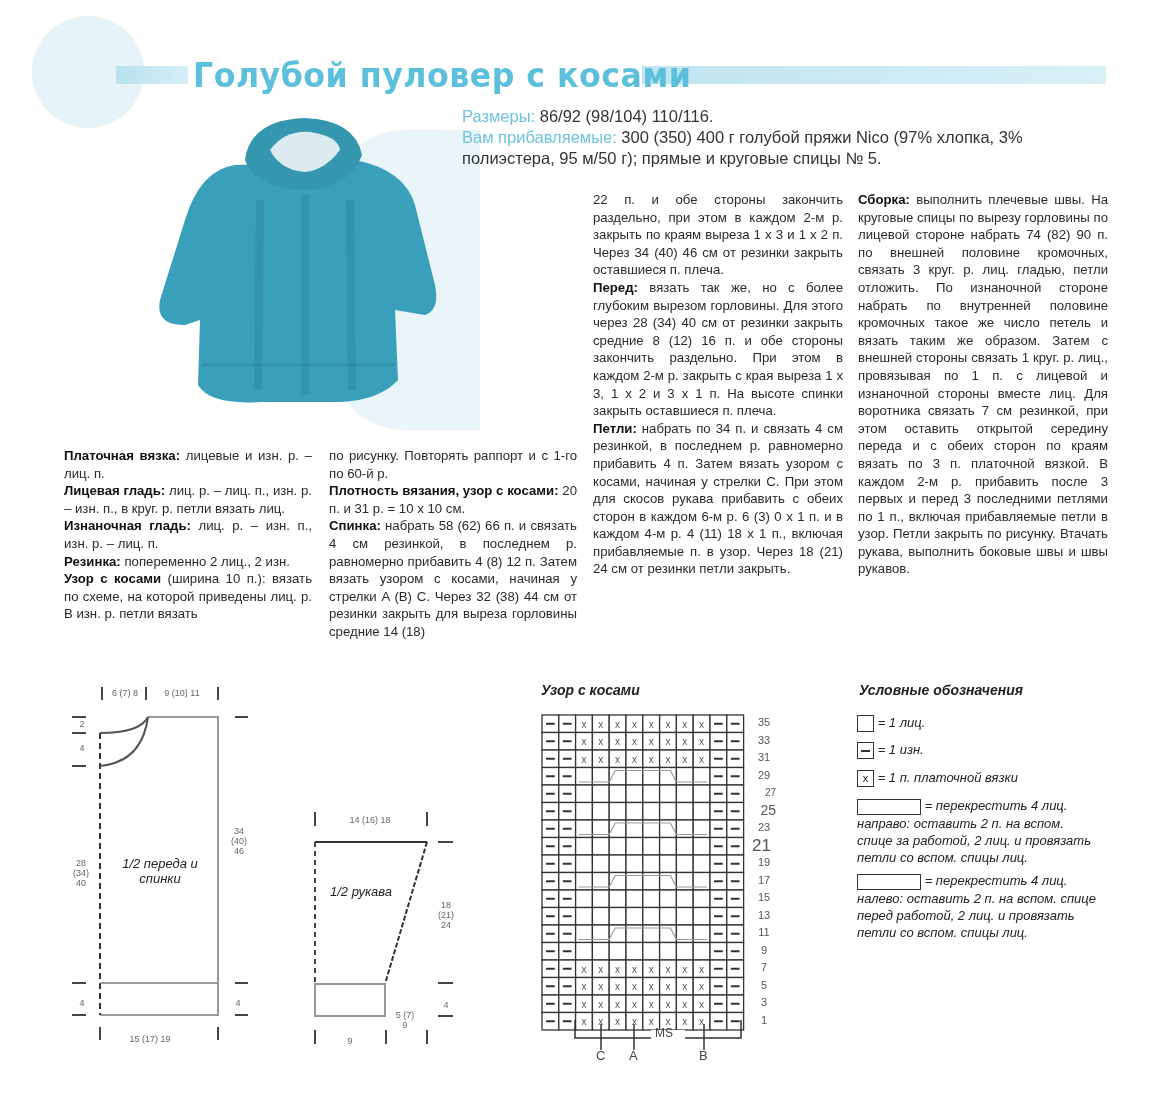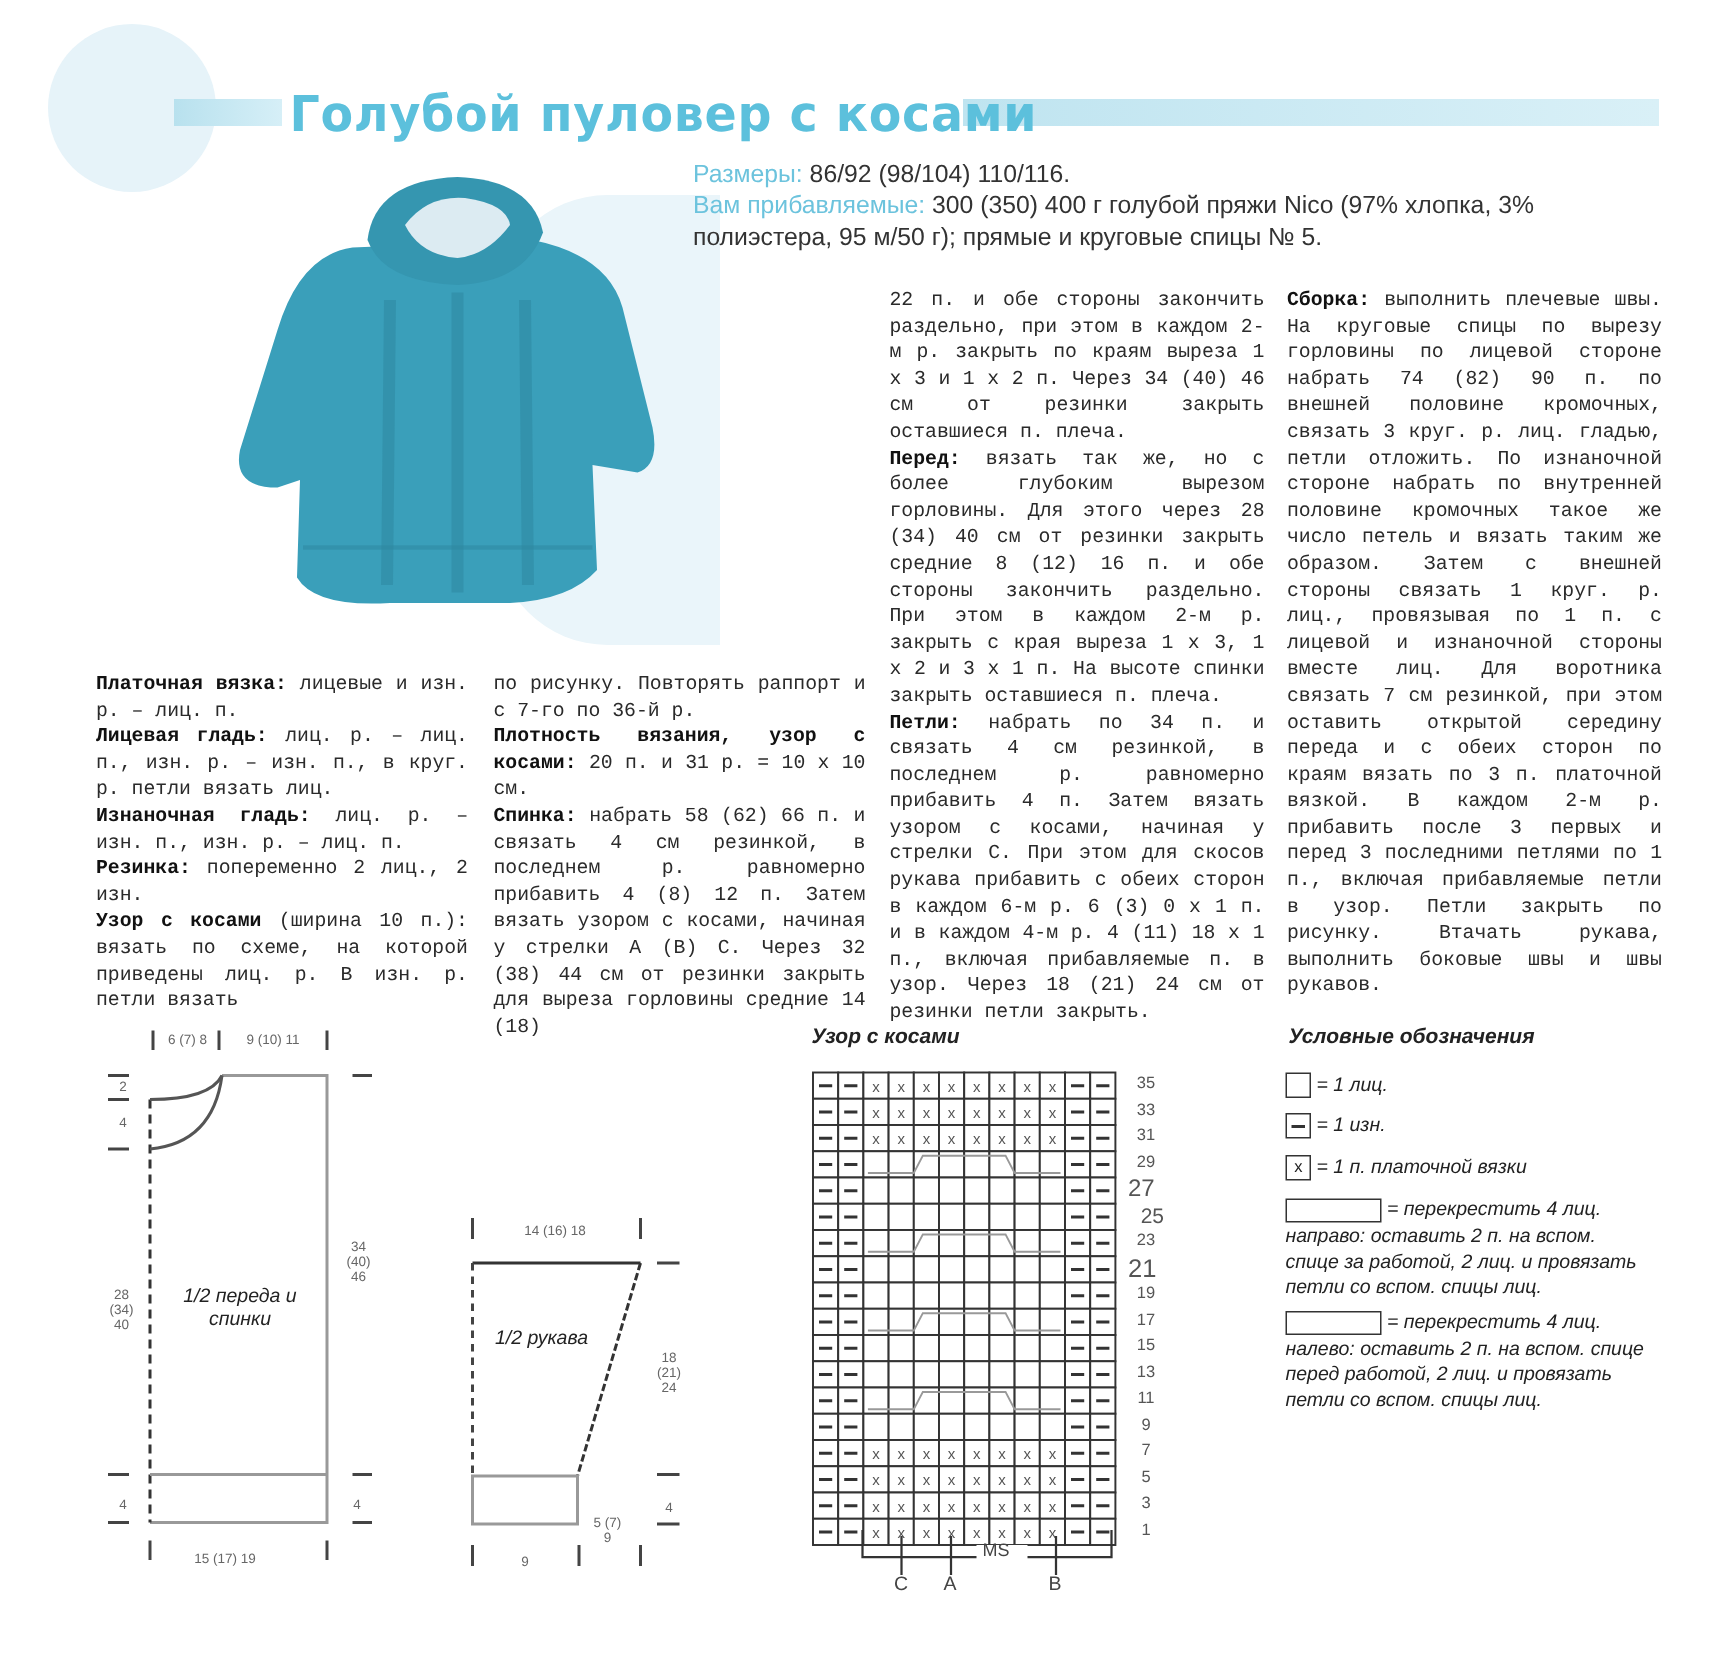--- a/index.html
+++ b/index.html
@@ -14,21 +14,21 @@
   .bar-right { left: 642px; top: 66px; width: 464px; height: 18px; background: linear-gradient(90deg,#bfe4f0,#d9f0f7); }
   .title { left: 193px; top: 56px; font-size: 33px; font-weight: 900; color: #5cc0dc; letter-spacing: 0.5px; font-family: "DejaVu Sans", sans-serif; transform: scaleX(0.96); transform-origin: left; }
 
   .sweater { left: 140px; top: 110px; width: 320px; height: 300px; }
 
   .intro { left: 462px; top: 106px; width: 600px; font-size: 16.5px; line-height: 21px; color: #333; }
   .intro .lbl { color: #6cc3dd; font-weight: normal; }
 
   .col { font-size: 13.2px; line-height: 17.6px; text-align: justify; color: #2a2a2a; }
   .col b { font-weight: bold; color: #111; }
-  .col p { margin: 0; font-family: Liberation Mono, monospace; }
+  .col p { margin: 0; }
   .c1 { left: 64px; top: 447px; width: 248px; }
   .c2 { left: 329px; top: 447px; width: 248px; }
   .c3 { left: 593px; top: 191px; width: 250px; }
   .c4 { left: 858px; top: 191px; width: 250px; }
 
   .diag-label { font-size: 9px; color: #666; text-align: center; line-height: 10px; }
   .diag-text { font-size: 13px; font-style: italic; color: #222; text-align: center; line-height: 15px; }
 
   .h-chart { left: 541px; top: 682px; font-size: 14px; font-weight: bold; font-style: italic; color: #222; }
   .h-legend { left: 859px; top: 682px; font-size: 14px; font-weight: bold; font-style: italic; color: #222; }
@@ -62,21 +62,21 @@
 
 <div class="abs col c1">
   <p><b>Платочная вязка:</b><span> лицевые и изн. р. – лиц. п.</span></p>
   <p><b>Лицевая гладь:</b><span> лиц. р. – лиц. п., изн. р. – изн. п., в круг. р. петли вязать лиц.</span></p>
   <p><b>Изнаночная гладь:</b><span> лиц. р. – изн. п., изн. р. – лиц. п.</span></p>
   <p><b>Резинка:</b><span> попеременно 2 лиц., 2 изн.</span></p>
   <p><b>Узор с косами</b><span> (ширина 10 п.): вязать по схеме, на которой приведены лиц. р. В изн. р. петли вязать</span></p>
 </div>
 
 <div class="abs col c2">
-  <p><b></b><span>по рисунку. Повторять раппорт и с 7-го по 36-й р.</span></p>
+  <p><b></b><span>по рисунку. Повторять раппорт и с 1-го по 60-й р.</span></p>
   <p><b>Плотность вязания, узор с косами:</b><span> 20 п. и 31 р. = 10 х 10 см.</span></p>
   <p><b>Спинка:</b><span> набрать 58 (62) 66 п. и связать 4 см резинкой, в последнем р. равномерно прибавить 4 (8) 12 п. Затем вязать узором с косами, начиная у стрелки A (B) C. Через 32 (38) 44 см от резинки закрыть для выреза горловины средние 14 (18)</span></p>
 </div>
 
 <div class="abs col c3">
   <p><b></b><span>22 п. и обе стороны закончить раздельно, при этом в каждом 2-м р. закрыть по краям выреза 1 х 3 и 1 х 2 п. Через 34 (40) 46 см от резинки закрыть оставшиеся п. плеча.</span></p>
   <p><b>Перед:</b><span> вязать так же, но с более глубоким вырезом горловины. Для этого через 28 (34) 40 см от резинки закрыть средние 8 (12) 16 п. и обе стороны закончить раздельно. При этом в каждом 2-м р. закрыть с края выреза 1 х 3, 1 х 2 и 3 х 1 п. На высоте спинки закрыть оставшиеся п. плеча.</span></p>
   <p><b>Петли:</b><span> набрать по 34 п. и связать 4 см резинкой, в последнем р. равномерно прибавить 4 п. Затем вязать узором с косами, начиная у стрелки C. При этом для скосов рукава прибавить с обеих сторон в каждом 6-м р. 6 (3) 0 х 1 п. и в каждом 4-м р. 4 (11) 18 х 1 п., включая прибавляемые п. в узор. Через 18 (21) 24 см от резинки петли закрыть.</span></p>
 </div>
 
@@ -489,21 +489,21 @@
       <rect x="169" y="298.5" width="16.8" height="17.5" fill="#fff" stroke="#333" stroke-width="1.3"></rect>
       <line x1="173" y1="307.25" x2="181.8" y2="307.25" stroke="#333" stroke-width="2"></line>
       <rect x="185.8" y="298.5" width="16.8" height="17.5" fill="#fff" stroke="#333" stroke-width="1.3"></rect>
       <line x1="189.8" y1="307.25" x2="198.60000000000002" y2="307.25" stroke="#333" stroke-width="2"></line>
     </svg></div>
 <div class="abs" id="chart-nums" style="left:752px;top:714px;width:24px;">
     <div style="height: 17.5px; line-height: 17.5px; font-size: 11px; color: rgb(85, 85, 85); text-align: center;">35</div>
     <div style="height: 17.5px; line-height: 17.5px; font-size: 11px; color: rgb(85, 85, 85); text-align: center;">33</div>
     <div style="height: 17.5px; line-height: 17.5px; font-size: 11px; color: rgb(85, 85, 85); text-align: center;">31</div>
     <div style="height: 17.5px; line-height: 17.5px; font-size: 11px; color: rgb(85, 85, 85); text-align: center;">29</div>
-    <div style="height: 17.5px; line-height: 17.5px; font-size: 16px; color: rgb(85, 85, 85); text-align: left;">27</div>
+    <div style="height: 17.5px; line-height: 17.5px; font-size: 10px; color: rgb(85, 85, 85); text-align: right;">27</div>
     <div style="height: 17.5px; line-height: 17.5px; font-size: 14px; color: rgb(85, 85, 85); text-align: right;">25</div>
     <div style="height: 17.5px; line-height: 17.5px; font-size: 11px; color: rgb(85, 85, 85); text-align: center;">23</div>
     <div style="height: 17.5px; line-height: 17.5px; font-size: 17px; color: rgb(85, 85, 85); text-align: left;">21</div>
     <div style="height: 17.5px; line-height: 17.5px; font-size: 11px; color: rgb(85, 85, 85); text-align: center;">19</div>
     <div style="height: 17.5px; line-height: 17.5px; font-size: 11px; color: rgb(85, 85, 85); text-align: center;">17</div>
     <div style="height: 17.5px; line-height: 17.5px; font-size: 11px; color: rgb(85, 85, 85); text-align: center;">15</div>
     <div style="height: 17.5px; line-height: 17.5px; font-size: 11px; color: rgb(85, 85, 85); text-align: center;">13</div>
     <div style="height: 17.5px; line-height: 17.5px; font-size: 11px; color: rgb(85, 85, 85); text-align: center;">11</div>
     <div style="height: 17.5px; line-height: 17.5px; font-size: 11px; color: rgb(85, 85, 85); text-align: center;">9</div>
     <div style="height: 17.5px; line-height: 17.5px; font-size: 11px; color: rgb(85, 85, 85); text-align: center;">7</div>

